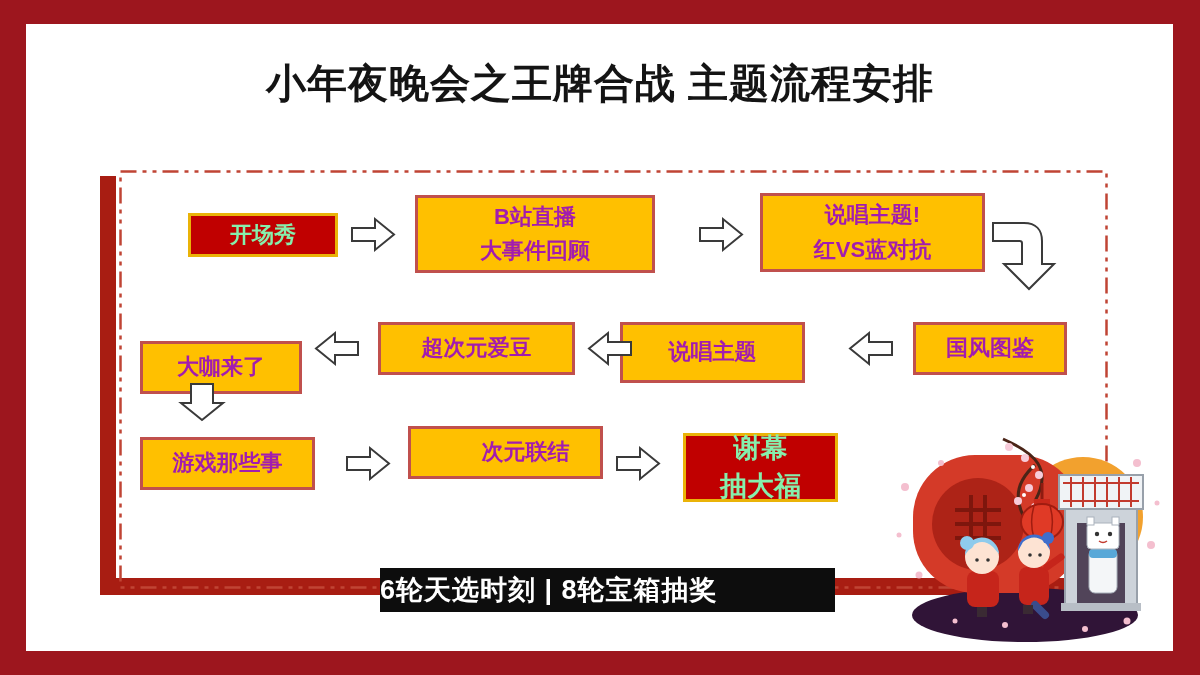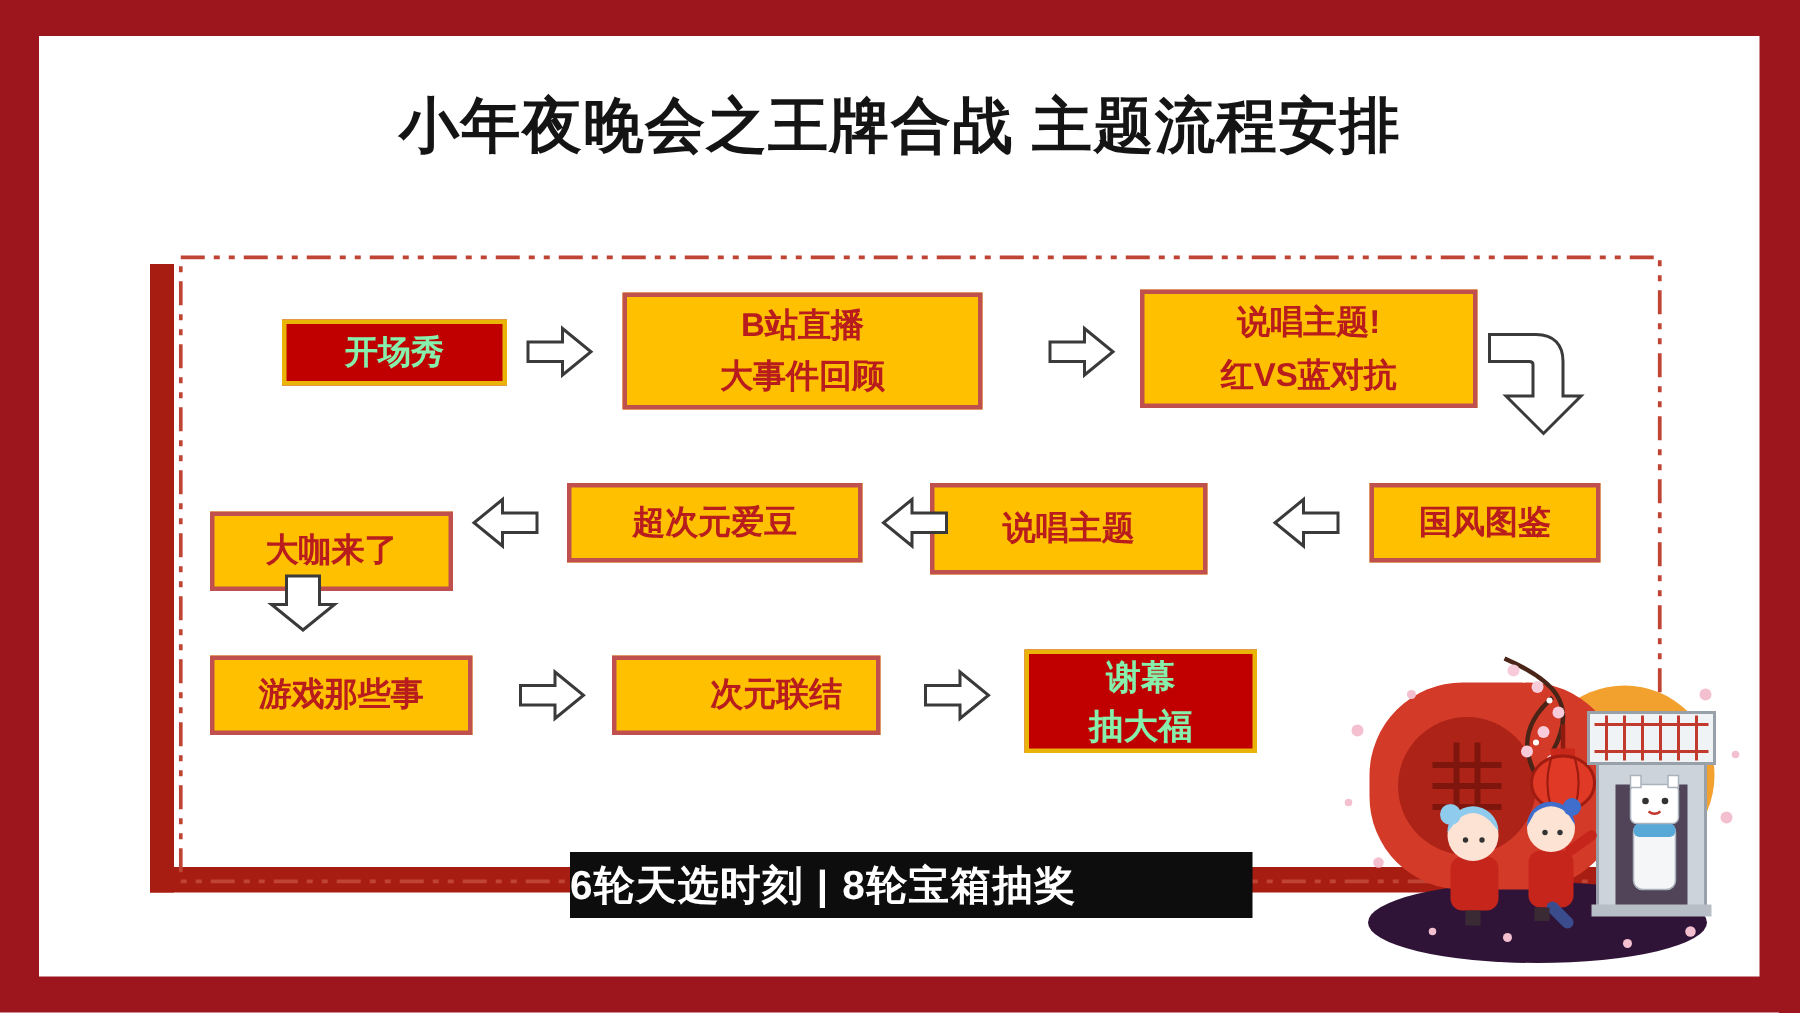--- a/index.html
+++ b/index.html
@@ -20,21 +20,21 @@
   
   .accent-left{position:absolute;left:100px;top:176px;width:16px;height:419px;background:#A81D12;}
   .accent-bottom{position:absolute;left:100px;top:578px;width:1006px;height:17px;background:#A81D12;}
   svg.dashed-rect{position:absolute;left:119px;top:170px;}
   
   .box{
     position:absolute;box-sizing:border-box;
     display:flex;flex-direction:column;align-items:center;justify-content:center;
     text-align:center;font-weight:700;line-height:1.55;
   }
-  .box.yellow{background:#FFC000;border:3px solid #C0504D;color:#b91c1c;font-size:22px;}
+  .box.yellow{background:#FFC000;border:3px solid #C0504D;color:#a21caf;font-size:22px;}
   .box.red{background:#C00000;border:3px solid #eab308;color:#86efac;font-size:22px;}
   .box .ln{display:block;}
   .arrow{position:absolute;}
   .arrow svg{display:block;}
   .arrow path{fill:#FFFFFF;stroke:#3A3A3A;stroke-width:2;stroke-linejoin:miter;}
   
   .banner{
     position:absolute;left:380px;top:568px;width:455px;height:44px;
     background:#0D0D0D;color:#FFFFFF;
     display:flex;align-items:center;justify-content:flex-start;
@@ -131,31 +131,31 @@
 <div class="box yellow" style="left:140px;top:437px;width:175px;height:53px;">
   <span class="ln">游戏那些事</span>
 </div>
 
 <span class="arrow" style="left:345px;top:445px;">
   <svg width="46" height="37" viewBox="0 0 46 37">
       <path d="M2,12 H25 V3 L44,18.5 L25,34 V25 H2 Z"></path>
     </svg>
 </span>
 
-<div class="box yellow" style="left:408px;top:437px;width:179px;height:53px;padding-left:40px;">
+<div class="box yellow" style="left:408px;top:426px;width:195px;height:53px;padding-left:40px;">
   <span class="ln">次元联结</span>
 </div>
 
 <span class="arrow" style="left:615px;top:445px;">
   <svg width="46" height="37" viewBox="0 0 46 37">
       <path d="M2,12 H25 V3 L44,18.5 L25,34 V25 H2 Z"></path>
     </svg>
 </span>
 
-<div class="box red" style="left:683px;top:433px;width:155px;height:69px;font-size:23px;line-height:1.4;">
+<div class="box red" style="left:683px;top:433px;width:155px;height:69px;font-size:27px;line-height:1.4;">
   <span class="ln">谢幕</span>
   <span class="ln">抽大福</span>
 </div>
 
 <div class="banner">
   <span>6轮天选时刻 | 8轮宝箱抽奖</span>
 </div>
 
 <svg class="illu" width="280" height="225" viewBox="0 0 280 225">
   <g>

